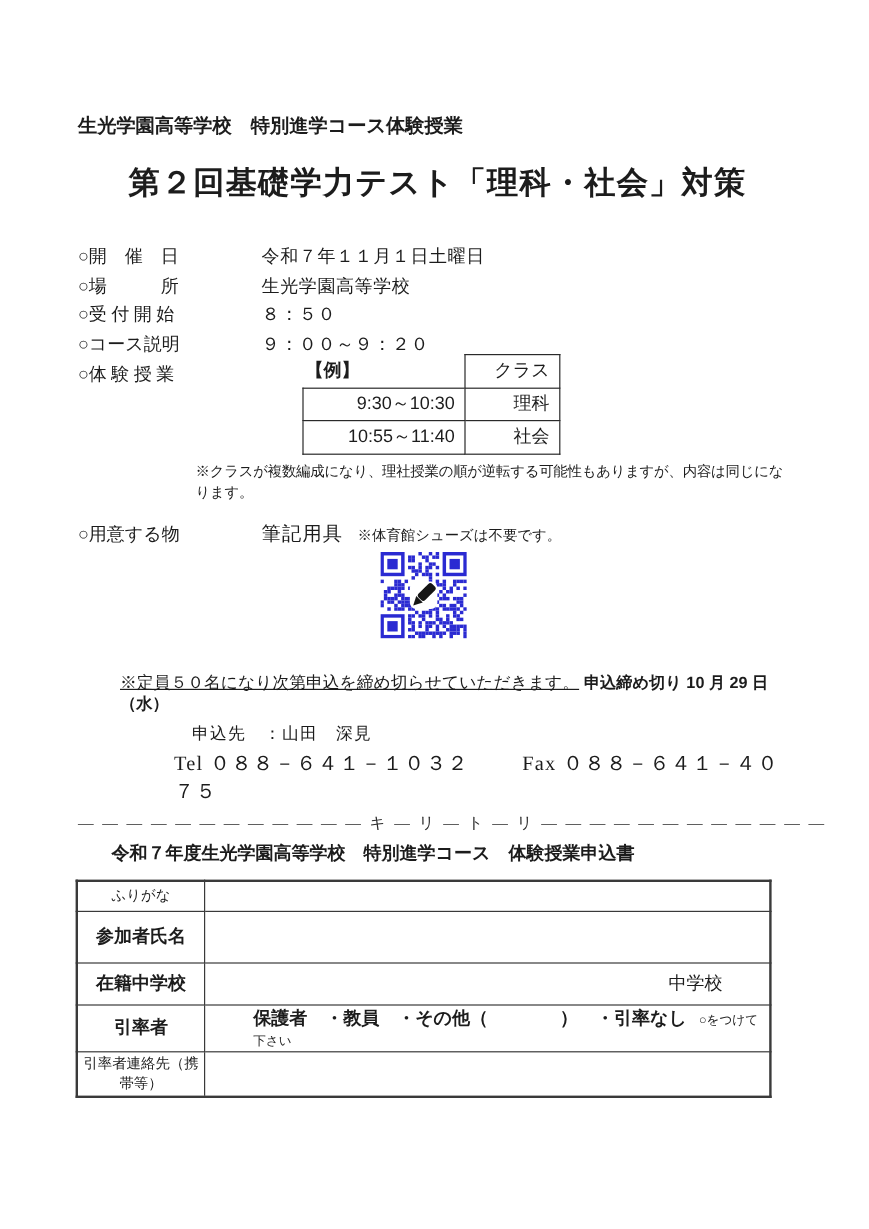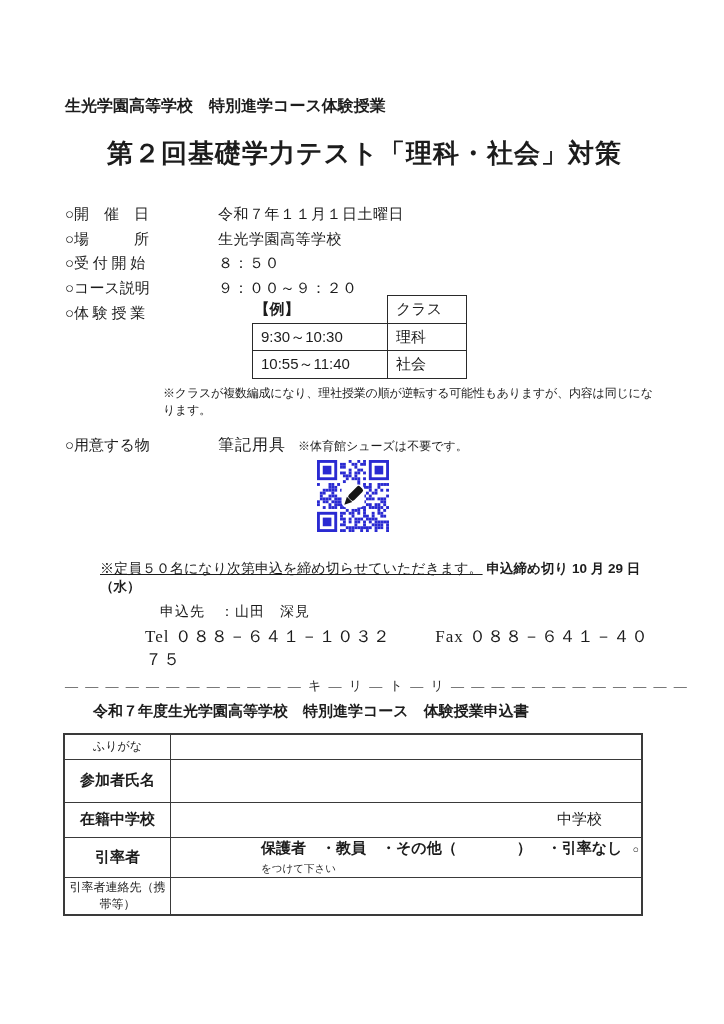--- a/index.html
+++ b/index.html
@@ -5,31 +5,31 @@
   html,body{margin:0;padding:0;}
   body{
     width:724px;height:1024px;background:#ffffff;color:#1c1c1c;
     font-family:"Liberation Serif","DejaVu Serif",serif;
     overflow:hidden;
   }
   .page{position:relative;width:724px;height:738px;background:#fff;}
   .doc{padding:96px 60px 0 65px;}
 
   .school-line{font-family:"Liberation Sans","DejaVu Sans",sans-serif;font-weight:bold;font-size:16px;line-height:20px;}
-  .main-title{font-family:Liberation Serif, serif;font-weight:bold;font-size:26px;line-height:40px;margin-top:18px;text-align:center;letter-spacing:1px;}
+  .main-title{font-family:Liberation Mono, monospace;font-weight:bold;font-size:26px;line-height:40px;margin-top:18px;text-align:center;letter-spacing:1px;}
 
   .info-list{margin-top:28px;font-size:15px;}
   .info-row{display:flex;line-height:24.7px;}
   .info-label{width:153px;flex:0 0 153px;}
   .info-value{letter-spacing:.5px;}
 
   .taiken-row{display:flex;align-items:flex-start;}
   .ex-table-wrap{margin-left:34px;margin-top:-6px;}
   table.ex{border-collapse:collapse;font-family:"Liberation Sans","DejaVu Sans",sans-serif;font-size:15px;}
-  table.ex td{border:1.5px solid #2a2a2a;text-align:left;padding:1px 8px;height:22px;}
+  table.ex td{border:1.5px solid #2a2a2a;text-align:right;padding:1px 8px;height:22px;}
   table.ex td.time{width:118px;}
   table.ex td.cls{width:62px;}
   table.ex td.corner{border:none;text-align:left;font-weight:bold;padding-left:2px;}
 
   .class-note{font-size:12px;margin-top:6px;margin-left:98px;letter-spacing:-.2px;}
 
   .supplies-row{display:flex;margin-top:3px;align-items:baseline;}
   .supplies-main{font-size:16px;letter-spacing:1px;}
   .supplies-note{font-size:12px;margin-left:12px;margin-top:16px;}
 
@@ -57,21 +57,21 @@
   table.form{border:2px solid #3a3a3a;}
   td.f-label{width:103px;text-align:center;font-family:"Liberation Sans","DejaVu Sans",sans-serif;font-weight:bold;font-size:15px;}
   td.f-label.small{font-weight:normal;font-size:12px;}
   td.f-value{font-family:"Liberation Sans","DejaVu Sans",sans-serif;font-size:15px;}
   tr.r1 td{height:22px;}
   tr.r2 td{height:40px;}
   tr.r3 td{height:32px;}
   tr.r4 td{height:34px;}
   tr.r5 td{height:34px;}
   .suffix-right{display:block;text-align:right;padding-right:38px;}
-  .escort-line{padding-left:90px;font-weight:bold;}
+  .escort-line{padding-left:40px;font-weight:bold;}
   .escort-note{font-size:10.5px;font-weight:normal;margin-left:10px;}
 </style>
 </head>
 <body>
 
 <div class="page">
   <div class="doc">
 
     <div class="school-line">生光学園高等学校　特別進学コース体験授業</div>
 

